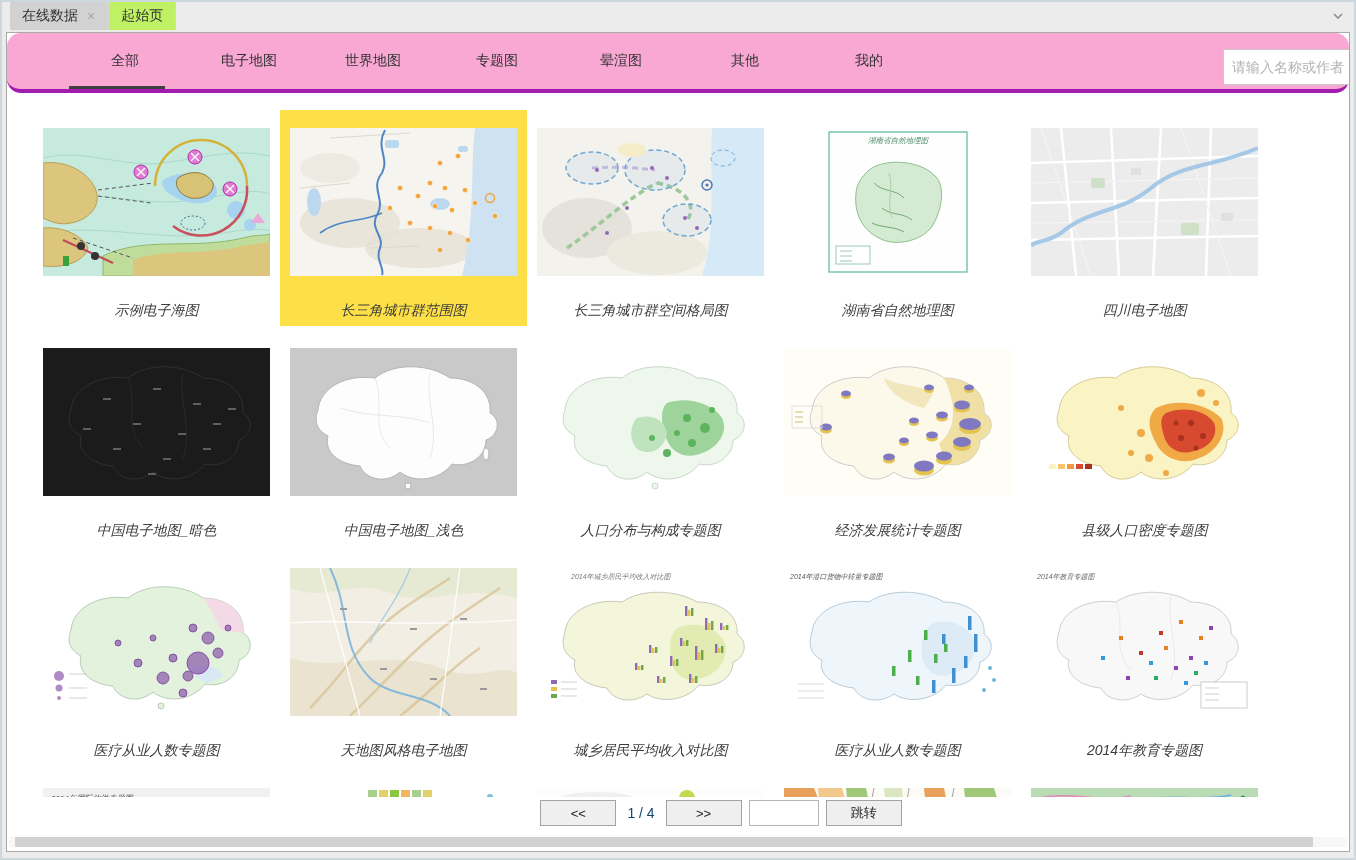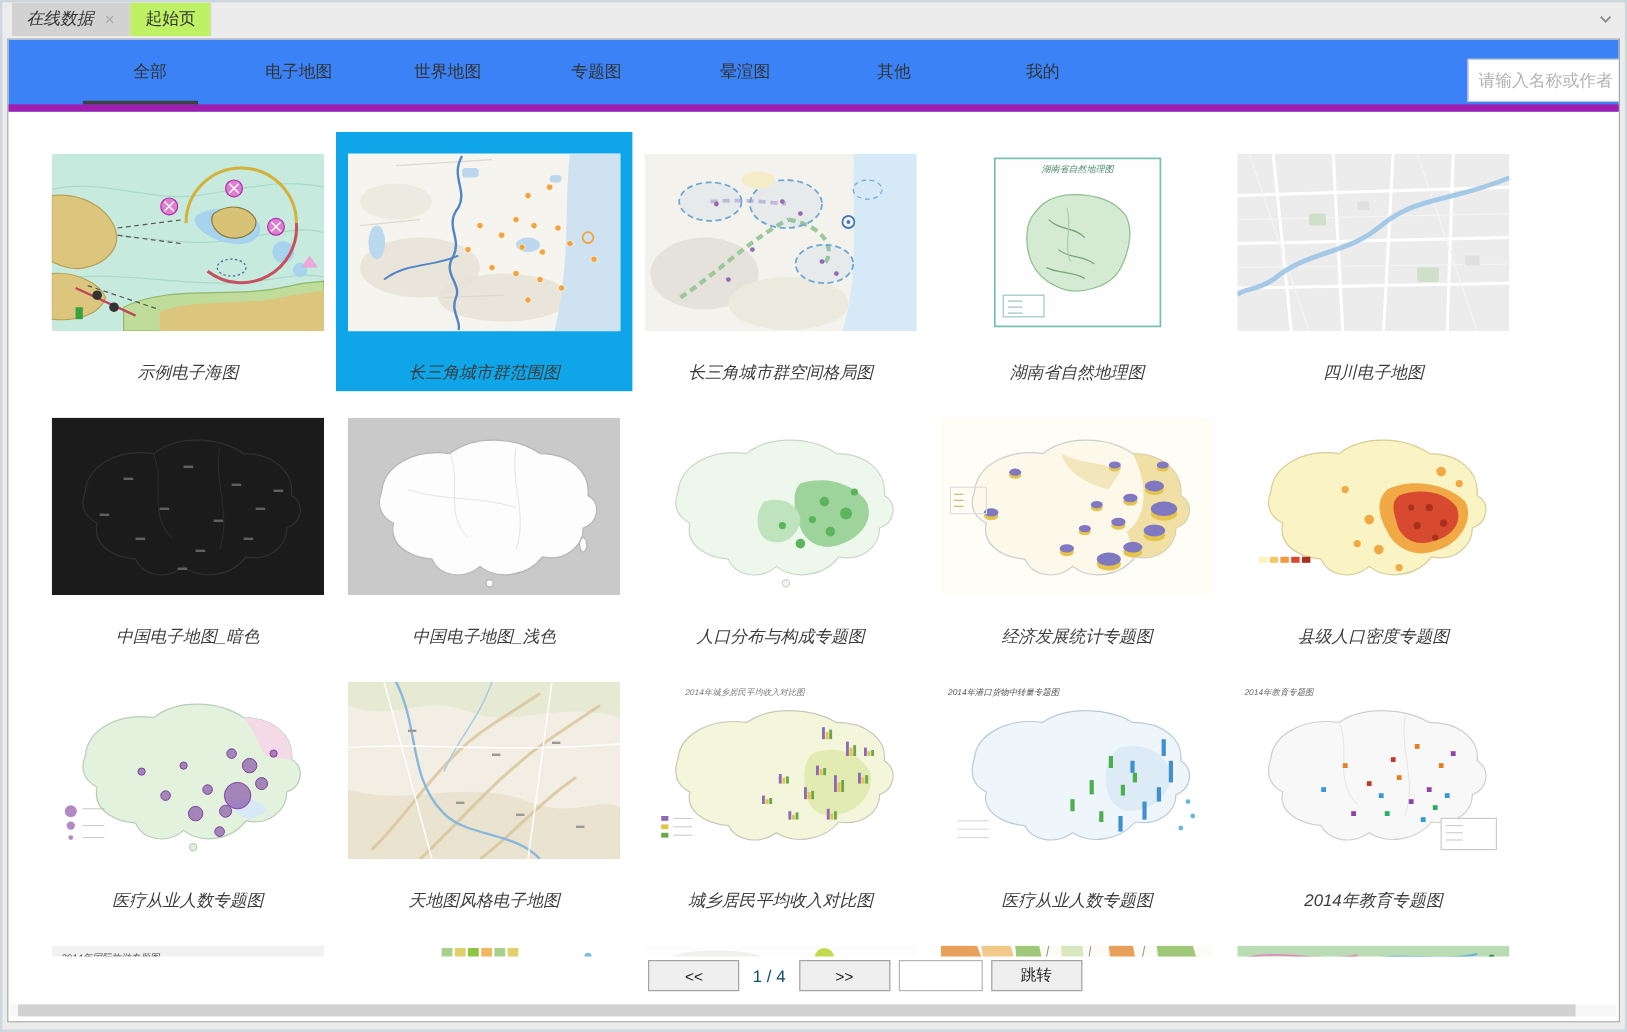--- a/index.html
+++ b/index.html
@@ -2,41 +2,41 @@
 <html><head>
 <meta charset="utf-8">
 <style>
   * { margin:0; padding:0; box-sizing:border-box; }
   html,body { width:1356px; height:860px; font-family:"Liberation Sans", sans-serif; background:#dfe6ec; }
   .window { position:relative; width:1356px; height:860px; border:2px solid #cdd7de; background:#ececec; overflow:hidden; }
 
   
   .tabstrip { position:absolute; top:0; left:0; right:0; height:28px; background:#ececec; display:flex; align-items:stretch; padding-left:8px; }
   .doc-tab { display:flex; align-items:center; padding:0 12px; font-size:14px; color:#333; border-right:1px solid #d6d6d6; cursor:default; }
-  .doc-tab.active { background:#d2d2d2;font-style:italic; }
+  .doc-tab.active { background:#d2d2d2; }
   .doc-tab.inactive { background:#bef264; border-left:1px solid #d6d6d6; }
   .tab-close { margin-left:9px; color:#a8a8a8; font-size:14px; line-height:1; }
   .strip-chevron { position:absolute; right:8px; top:6px; width:16px; height:16px; }
 
   
   .panel { position:absolute; left:4px; right:4px; top:30px; bottom:6px; background:#fff; border:1px solid #a9a9a9; overflow:hidden; }
 
   
-  .navbar { position:absolute; top:0; left:0; right:0; height:60px; border-bottom:6px solid #a21caf; background:#3b82f6; }
+  .navbar { position:absolute; top:0; left:0; right:0; height:60px; border-bottom:4px solid #a21caf; background:#f9a8d4;border-radius:14px; }
   .nav-tabs { position:absolute; left:56px; top:0; height:100%; display:flex; }
   .nav-tab { position:relative; width:124px; height:100%; display:flex; align-items:center; justify-content:center; font-size:14px; color:#333; cursor:pointer; }
   .nav-tab.active::after { content:''; position:absolute; left:6px; right:22px; bottom:0; height:3px; background:#3f3f3f; }
   .search-box { position:absolute; right:-14px; top:16px; width:140px; height:36px; border:1px solid #c9c9c9; padding:0 8px; font-size:14px; color:#333; outline:none; font-family:"Liberation Sans", sans-serif; }
   .search-box::placeholder { color:#b3b3b3; }
 
   
   .grid-viewport { position:absolute; top:60px; left:0; right:0; bottom:54px; overflow:hidden; }
   .grid { padding:17px 0 0 26px; display:grid; grid-template-columns:repeat(5,247px); row-gap:4px; }
   .card { width:247px; height:216px; padding:18px 10px 0; cursor:pointer;font-style:italic; }
-  .card.selected { background:#0ea5e9; }
+  .card.selected { background:#fde047; }
   .thumb-img { width:227px; height:148px; overflow:hidden; background:#fff; }
   .thumb-img svg { display:block; }
   .caption { margin-top:26px; text-align:center; font-size:14px; color:#3c3c3c; white-space:nowrap; overflow:hidden; }
 
   
   .footer { position:absolute; left:0; right:0; bottom:24px; height:28px; display:flex; align-items:center; justify-content:center; gap:7px; transform:translateX(43px); }
   .pg-btn { height:26px; min-width:76px; background:#efefef; border:1px solid #a3a3a3; font-size:13px; color:#222; font-family:"Liberation Sans", sans-serif; cursor:pointer; }
   .pg-info { font-size:14px; color:#0c4a6e; padding:0 4px; }
   .pg-input { width:70px; height:26px; border:1px solid #b5b5b5; background:#fff; padding:0 6px; font-size:13px; outline:none; }
 

